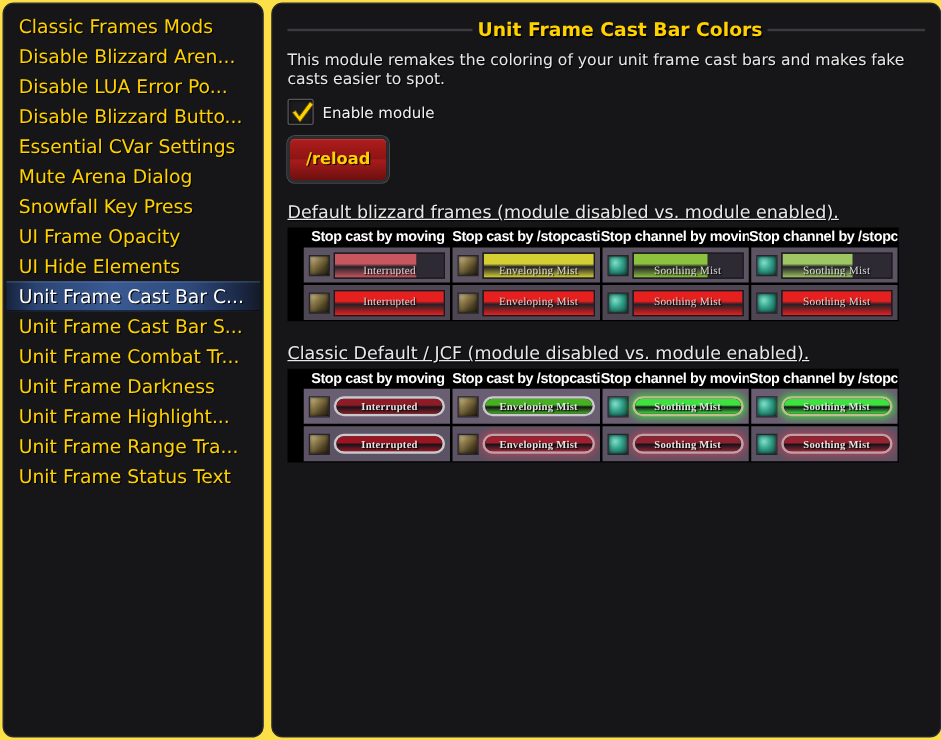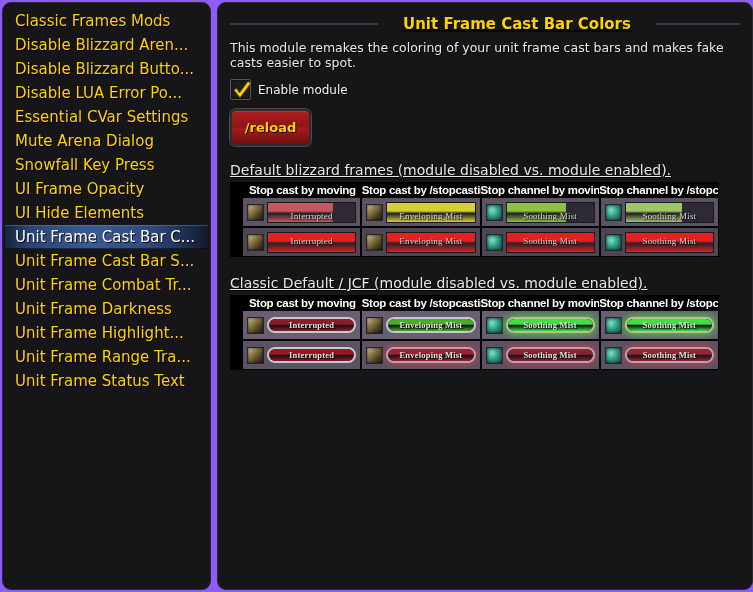--- a/index.html
+++ b/index.html
@@ -9,21 +9,21 @@
     height: 592px;
     background: #0d0d0f;
     font-family: "DejaVu Sans", sans-serif;
     overflow: hidden;
   }
 
   #app {
     position: relative;
     width: 753px;
     height: 592px;
-    background: #8b5cf6;
+    background: #fde047;
     display: flex;
     gap: 6px;
     padding: 2px 2px 2px 2px;
   }
 
   
   .sidebar-panel {
     position: relative;
     width: 209px;
     height: 588px;
@@ -78,24 +78,23 @@
     inset: 2px;
     border-radius: 7px;
     padding: 8px 10px 0 10px;
     overflow: hidden;
   }
 
   
   .panel-title-row {
     display: flex;
     align-items: center;
-    gap: 25px;
+    gap: 4px;
     height: 22px;
     margin-bottom: 5px;
-    text-decoration: underline;
   }
   .rule { flex: 1 1 auto; height: 2px; background: #3b3b3f; }
   .rule.left { flex: 0 0 148px; }
   .panel-title {
     color: #ffd100;
     font-size: 15px;
     font-weight: bold;
     white-space: nowrap;
     text-shadow: 1px 1px 0 rgba(0,0,0,0.85);
   }
@@ -297,22 +296,22 @@
 </head>
 <body>
 
 <div id="app">
 
   <div class="sidebar-panel">
     <div class="sidebar-inner">
       <ul class="nav-list" id="nav-list">
           <li class="nav-item"><span>Classic Frames Mods</span></li>
           <li class="nav-item"><span>Disable Blizzard Aren...</span></li>
+          <li class="nav-item"><span>Disable LUA Error Po...</span></li>
           <li class="nav-item"><span>Disable Blizzard Butto...</span></li>
-          <li class="nav-item"><span>Disable LUA Error Po...</span></li>
           <li class="nav-item"><span>Essential CVar Settings</span></li>
           <li class="nav-item"><span>Mute Arena Dialog</span></li>
           <li class="nav-item"><span>Snowfall Key Press</span></li>
           <li class="nav-item"><span>UI Frame Opacity</span></li>
           <li class="nav-item"><span>UI Hide Elements</span></li>
           <li class="nav-item selected"><span>Unit Frame Cast Bar C...</span></li>
           <li class="nav-item"><span>Unit Frame Cast Bar S...</span></li>
           <li class="nav-item"><span>Unit Frame Combat Tr...</span></li>
           <li class="nav-item"><span>Unit Frame Darkness</span></li>
           <li class="nav-item"><span>Unit Frame Highlight...</span></li>

